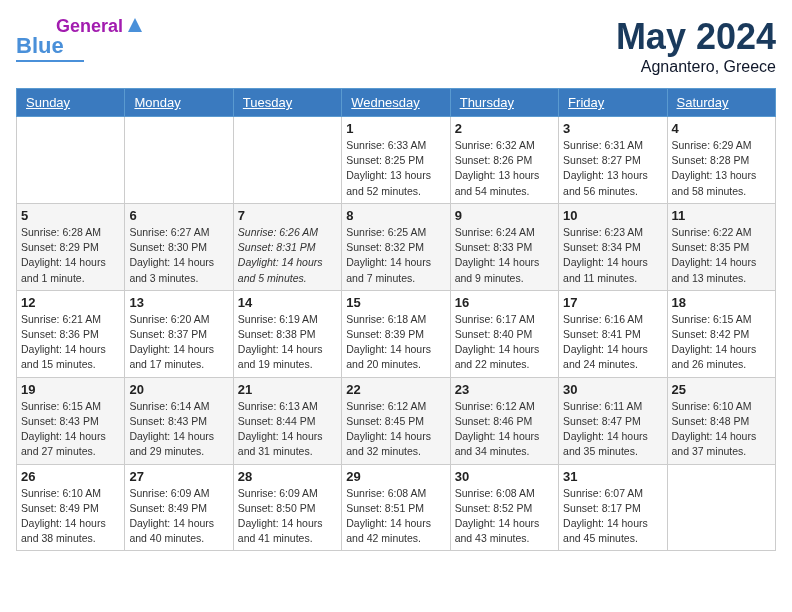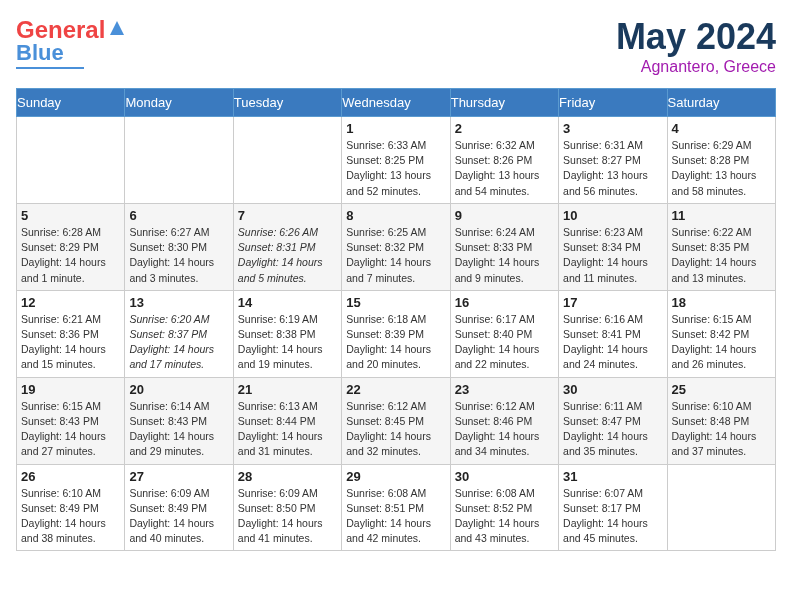--- a/index.html
+++ b/index.html
@@ -24,35 +24,36 @@
     .title-block {
       text-align: right;
     }
     .title-month {
       font-size: 36px;
       font-weight: bold;
       color: #1a3a5c;
     }
     .title-location {
       font-size: 16px;
-      color: #a21caf;
+      color: #0f172a;
     }
     .calendar {
       width: 100%;
       border-collapse: collapse;
       font-size: 11px;
     }
     .calendar th {
       background: #3a7abf;
       color: #fff;
-      padding: 6px 0;
+      padding: 6px 9px;
       text-align: left;
       font-size: 13px;
       font-weight: normal;
       border: 1px solid #5a9ad0;
+      text-decoration: underline;
     }
     .calendar td {
       border: 1px solid #ccc;
       vertical-align: top;
       padding: 4px;
       width: 108px;
       min-height: 70px;
       background: #fff;
     }
     .calendar tr:nth-child(even) td {
@@ -72,21 +73,21 @@
     .empty-cell {
       background: #fff !important;
     }
   </style>
 </head>
 <body>
 
 <div class="header">
   <div class="logo">
     <div style="display:flex;align-items:center;">
-      <span style="font-size:24px;font-weight:bold;color:#ef4444;">General</span>
+      <span style="font-size:18px;font-weight:bold;color:#a21caf;margin-left:40px;">General</span>
       <svg width="22" height="22" viewBox="0 0 22 22" style="margin-left:1px;margin-top:-4px;">
         <polygon points="4,18 18,18 11,4" fill="#4a90d9"></polygon>
       </svg>
     </div>
     <div style="display:flex;align-items:center;margin-top:-4px;">
       <span style="font-size:22px;font-weight:bold;color:#4a90d9;">Blue</span>
     </div>
     <div style="width:68px;height:2px;background:#4a90d9;margin-top:1px;"></div>
   </div>
   <div class="title-block">
@@ -195,21 +196,21 @@
       <tr>
         <td>
           <div class="day-number">12</div>
           <div class="day-info" style="white-space: pre-line;">Sunrise: 6:21 AM
 Sunset: 8:36 PM
 Daylight: 14 hours
 and 15 minutes.</div>
         </td>
         <td>
           <div class="day-number">13</div>
-          <div class="day-info" style="white-space: pre-line; font-style: italic;">Sunrise: 6:20 AM
+          <div class="day-info" style="white-space: pre-line;">Sunrise: 6:20 AM
 Sunset: 8:37 PM
 Daylight: 14 hours
 and 17 minutes.</div>
         </td>
         <td>
           <div class="day-number">14</div>
           <div class="day-info" style="white-space: pre-line;">Sunrise: 6:19 AM
 Sunset: 8:38 PM
 Daylight: 14 hours
 and 19 minutes.</div>

